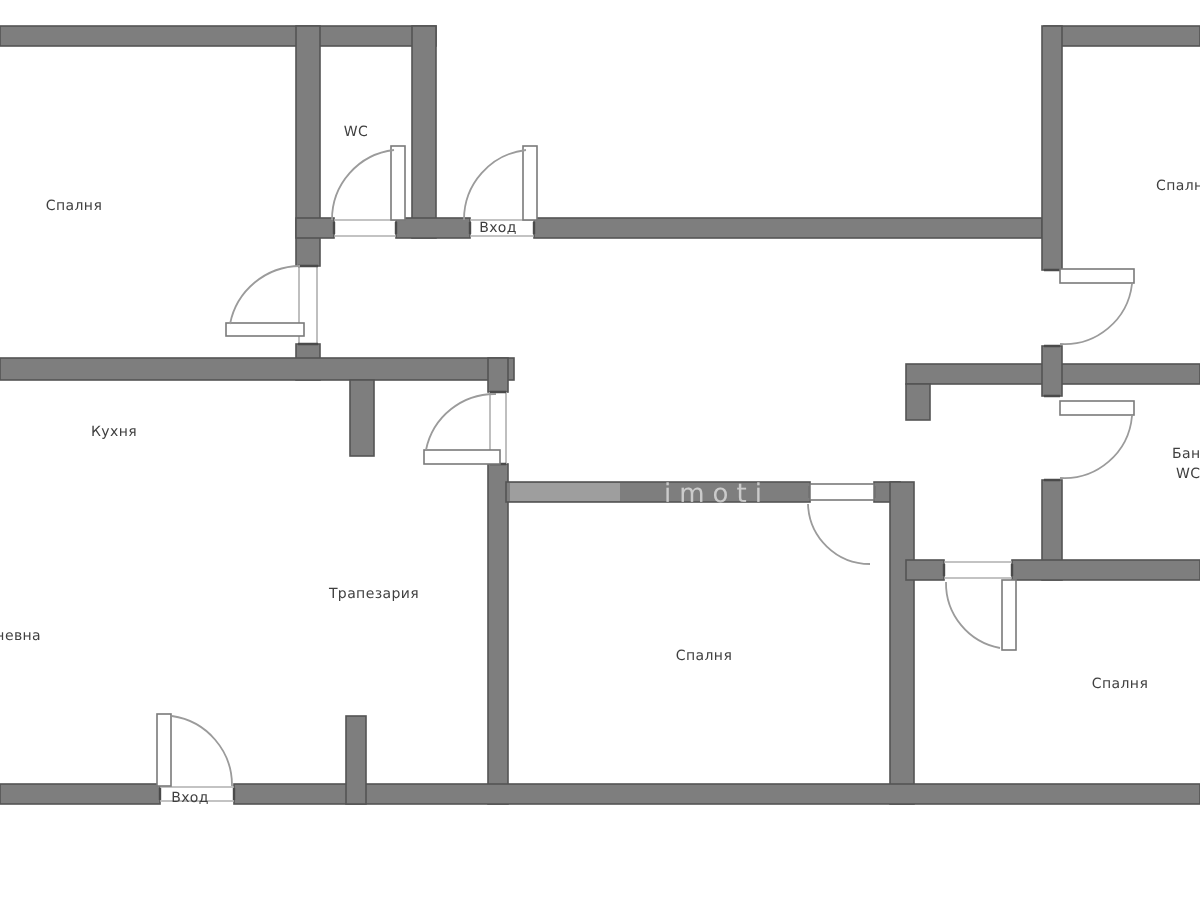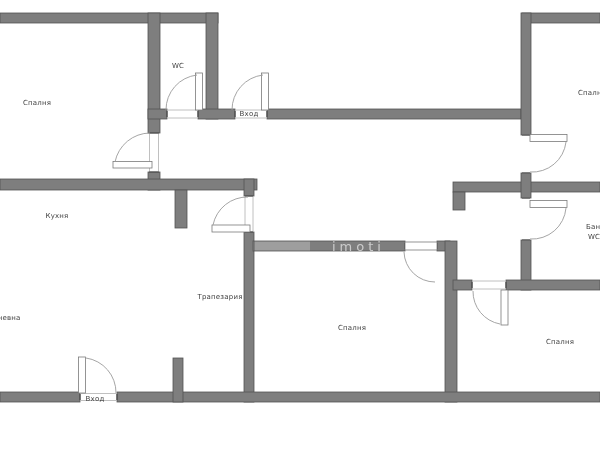--- a/index.html
+++ b/index.html
@@ -118,19 +118,19 @@
     <rect x="255" y="241.5" width="55" height="9" fill="rgba(255,255,255,0.25)"></rect>
     <text x="332" y="251" font-size="13" letter-spacing="4" fill="rgba(255,255,255,0.6)" font-family="DejaVu Sans, sans-serif">imoti</text>
   </g>
 </svg>
 
 <div class="room-label centered" style="left:37px;top:99px;">Спалня</div>
 <div class="room-label centered" style="left:178px;top:62px;">WC</div>
 <div class="room-label centered" style="left:249px;top:110px;">Вход</div>
 <div class="room-label" style="left:578px;top:89px;">Спалня</div>
 <div class="room-label centered" style="left:57px;top:212px;">Кухня</div>
-<div class="room-label centered" style="left:220px;top:293px;">Трапезария</div>
+<div class="room-label centered" style="left:187px;top:293px;">Трапезария</div>
 <div class="room-label" style="left:-8px;top:314px;">Дневна</div>
 <div class="room-label centered" style="left:352px;top:324px;">Спалня</div>
 <div class="room-label centered" style="left:560px;top:338px;">Спалня</div>
 <div class="room-label centered" style="left:95px;top:395px;">Вход</div>
 <div class="room-label" style="left:586px;top:223px;">Баня</div>
 <div class="room-label" style="left:588px;top:233px;">WC</div>
 
 </body></html>

